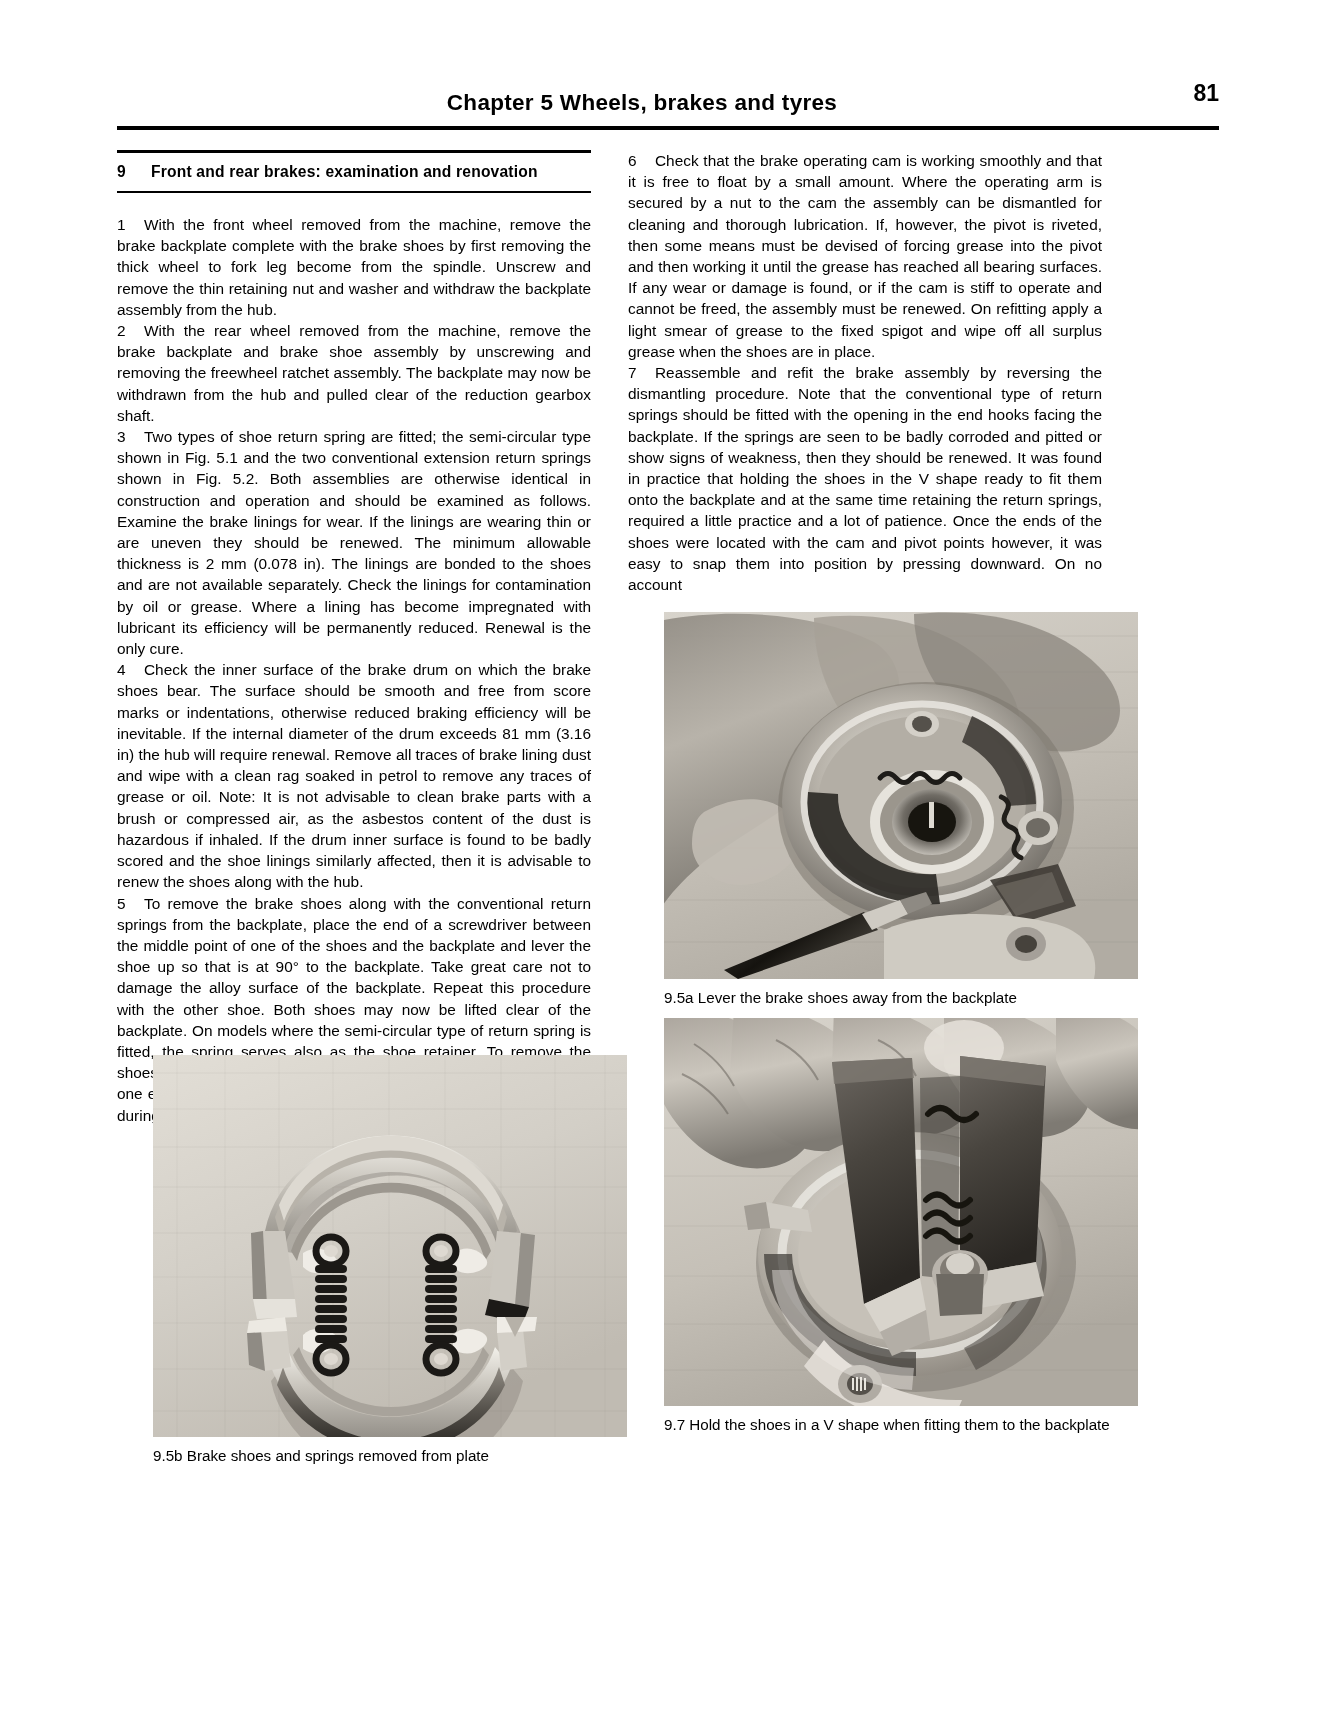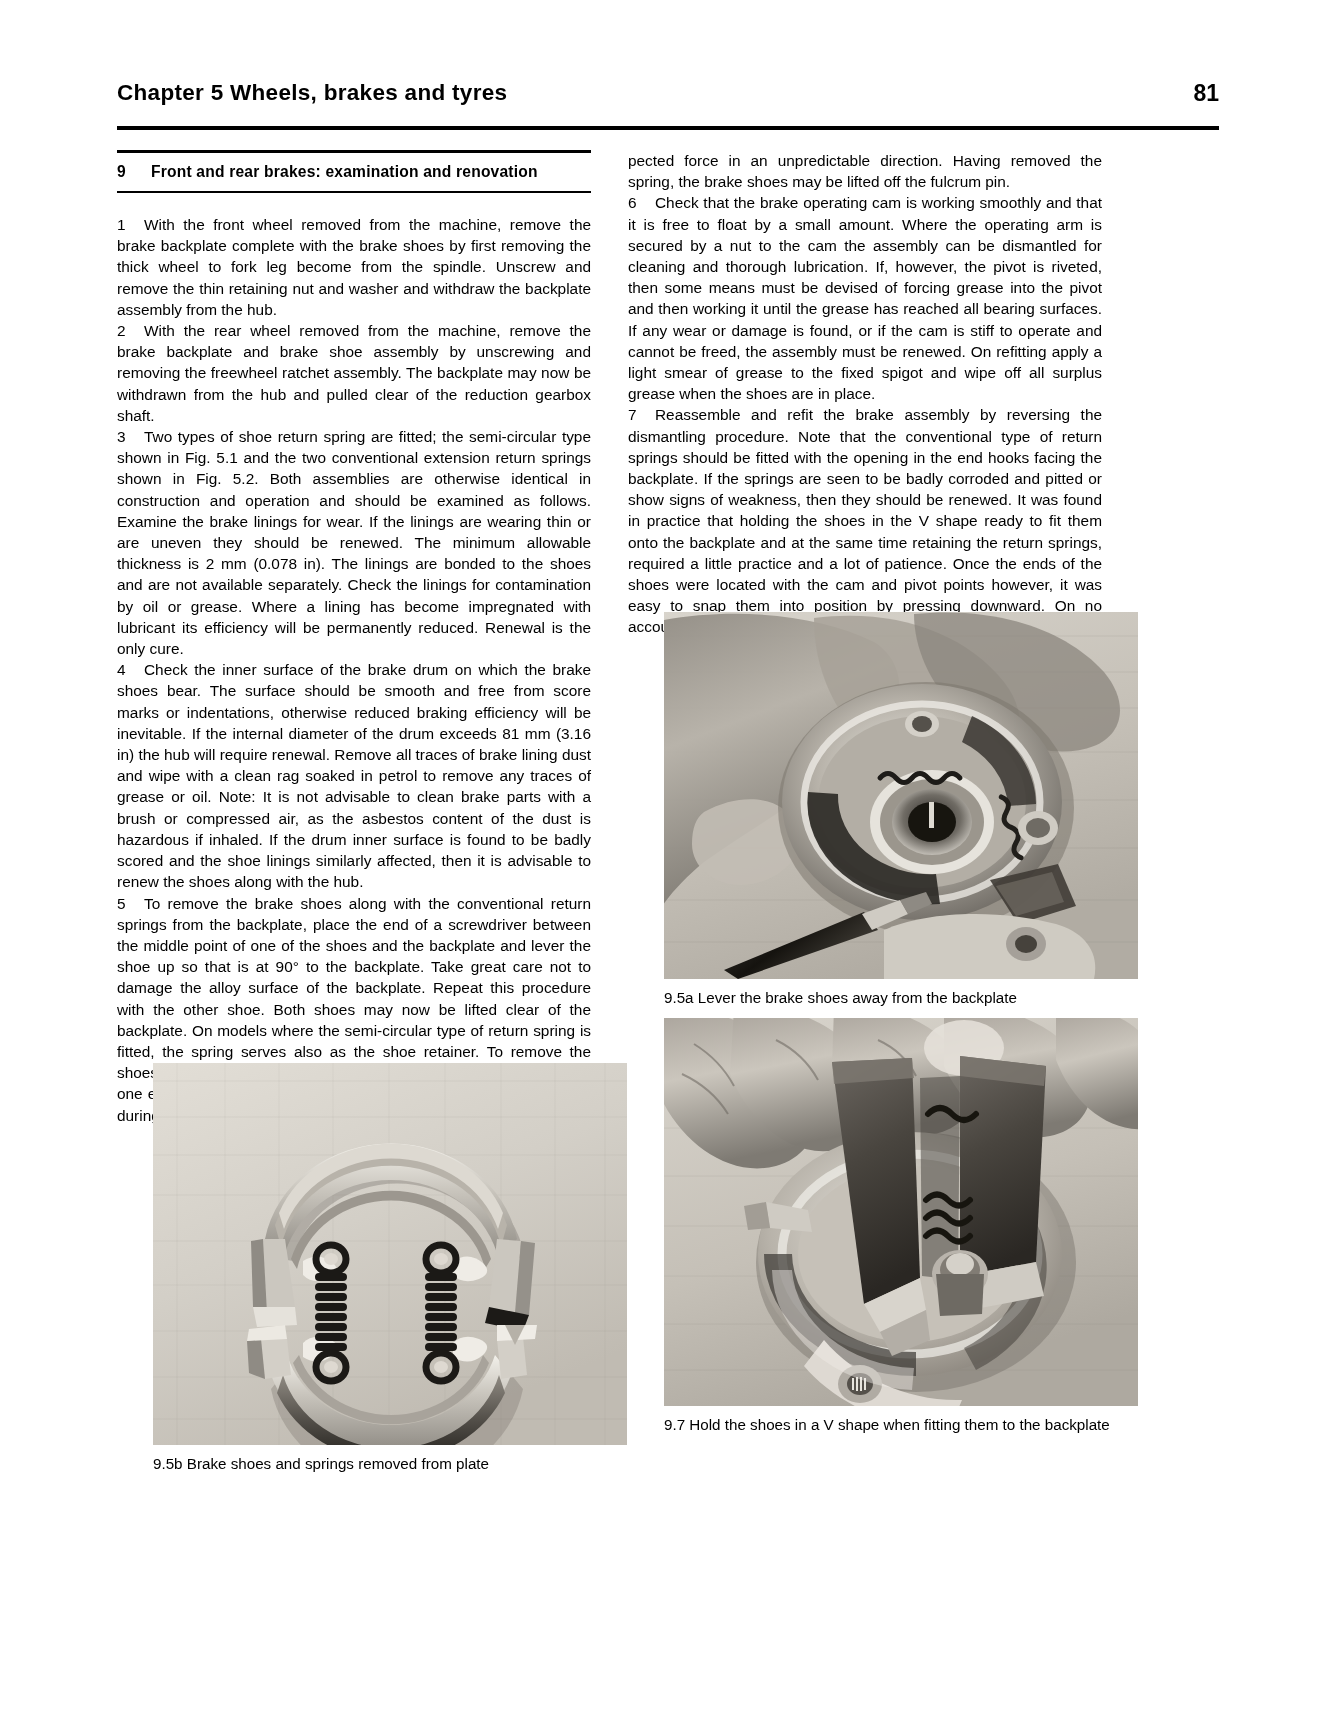--- a/index.html
+++ b/index.html
@@ -28,23 +28,23 @@
   .header {
     position: absolute;
     left: 117px;
     top: 80px;
     width: 1102px;
     height: 40px;
   }
   .header-title {
     position: absolute;
     left: 0;
-    top: 0;
+    top: 10px;
     width: 1050px;
-    text-align: left;
+    text-align: center;
     font-size: 22.5px;
     font-weight: bold;
     letter-spacing: 0.3px;
     white-space: nowrap;
   }
   .page-number {
     position: absolute;
     right: 0;
     top: 0;
     font-size: 23px;
@@ -129,21 +129,21 @@
   .caption {
     font-size: 15.2px;
     line-height: 20px;
     margin-top: 9px;
     text-align: left;
   }
 
   #fig-95a { left: 628px; top: 612px; width: 474px; }
   #fig-95a .photo { width: 474px; height: 367px; }
 
-  #fig-95b { left: 117px; top: 1055px; width: 542px; margin-top: 8px; }
+  #fig-95b { left: 117px; top: 1055px; width: 542px; }
   #fig-95b .photo { width: 474px; height: 382px; }
 
   #fig-97  { left: 628px; top: 1018px; width: 474px; }
   #fig-97  .photo { width: 474px; height: 388px; }
 
   .photo svg { display: block; width: 100%; height: 100%; }
 </style>
 </head>
 <body>
 
@@ -172,21 +172,20 @@
     <p class="para"><span class="pnum">3</span><span>Two types of shoe return spring are fitted; the semi-circular type shown in Fig. 5.1 and the two conventional extension return springs shown in Fig. 5.2. Both assemblies are otherwise identical in construction and operation and should be examined as follows. Examine the brake linings for wear. If the linings are wearing thin or are uneven they should be renewed. The minimum allowable thickness is 2 mm (0.078 in). The linings are bonded to the shoes and are not available separately. Check the linings for contamination by oil or grease. Where a lining has become impregnated with lubricant its efficiency will be permanently reduced. Renewal is the only cure.</span></p>
 
     <p class="para"><span class="pnum">4</span><span>Check the inner surface of the brake drum on which the brake shoes bear. The surface should be smooth and free from score marks or indentations, otherwise reduced braking efficiency will be inevitable. If the internal diameter of the drum exceeds 81 mm (3.16 in) the hub will require renewal. Remove all traces of brake lining dust and wipe with a clean rag soaked in petrol to remove any traces of grease or oil. Note: It is not advisable to clean brake parts with a brush or compressed air, as the asbestos content of the dust is hazardous if inhaled. If the drum inner surface is found to be badly scored and the shoe linings similarly affected, then it is advisable to renew the shoes along with the hub.</span></p>
 
     <p class="para"><span class="pnum">5</span><span>To remove the brake shoes along with the conventional return springs from the backplate, place the end of a screwdriver between the middle point of one of the shoes and the backplate and lever the shoe up so that is at 90° to the backplate. Take great care not to damage the alloy surface of the backplate. Repeat this procedure with the other shoe. Both shoes may now be lifted clear of the backplate. On models where the semi-circular type of return spring is fitted, the spring serves also as the shoe retainer. To remove the shoes the spring must be prised from position, using a screwdriver at one end of the spring. It is recommended that eye protection is worn during this operation because the spring can jump free with unex-</span></p>
 
   </div>
 
   <div class="col col-right">
 
-    <p class="para cont"><span>pected force in an unpredictable direction. Having removed the spring, the brake shoes may be lifted off the fulcrum pin.</span></p>
 
     <p class="para"><span class="pnum">6</span><span>Check that the brake operating cam is working smoothly and that it is free to float by a small amount. Where the operating arm is secured by a nut to the cam the assembly can be dismantled for cleaning and thorough lubrication. If, however, the pivot is riveted, then some means must be devised of forcing grease into the pivot and then working it until the grease has reached all bearing surfaces. If any wear or damage is found, or if the cam is stiff to operate and cannot be freed, the assembly must be renewed. On refitting apply a light smear of grease to the fixed spigot and wipe off all surplus grease when the shoes are in place.</span></p>
 
     <p class="para"><span class="pnum">7</span><span>Reassemble and refit the brake assembly by reversing the dismantling procedure. Note that the conventional type of return springs should be fitted with the opening in the end hooks facing the backplate. If the springs are seen to be badly corroded and pitted or show signs of weakness, then they should be renewed. It was found in practice that holding the shoes in the V shape ready to fit them onto the backplate and at the same time retaining the return springs, required a little practice and a lot of patience. Once the ends of the shoes were located with the cam and pivot points however, it was easy to snap them into position by pressing downward. On no account</span></p>
 
   </div>
 
   <div class="figure" id="fig-95a">
     <div class="photo">
       <svg viewBox="0 0 474 367" preserveAspectRatio="none" role="img">

